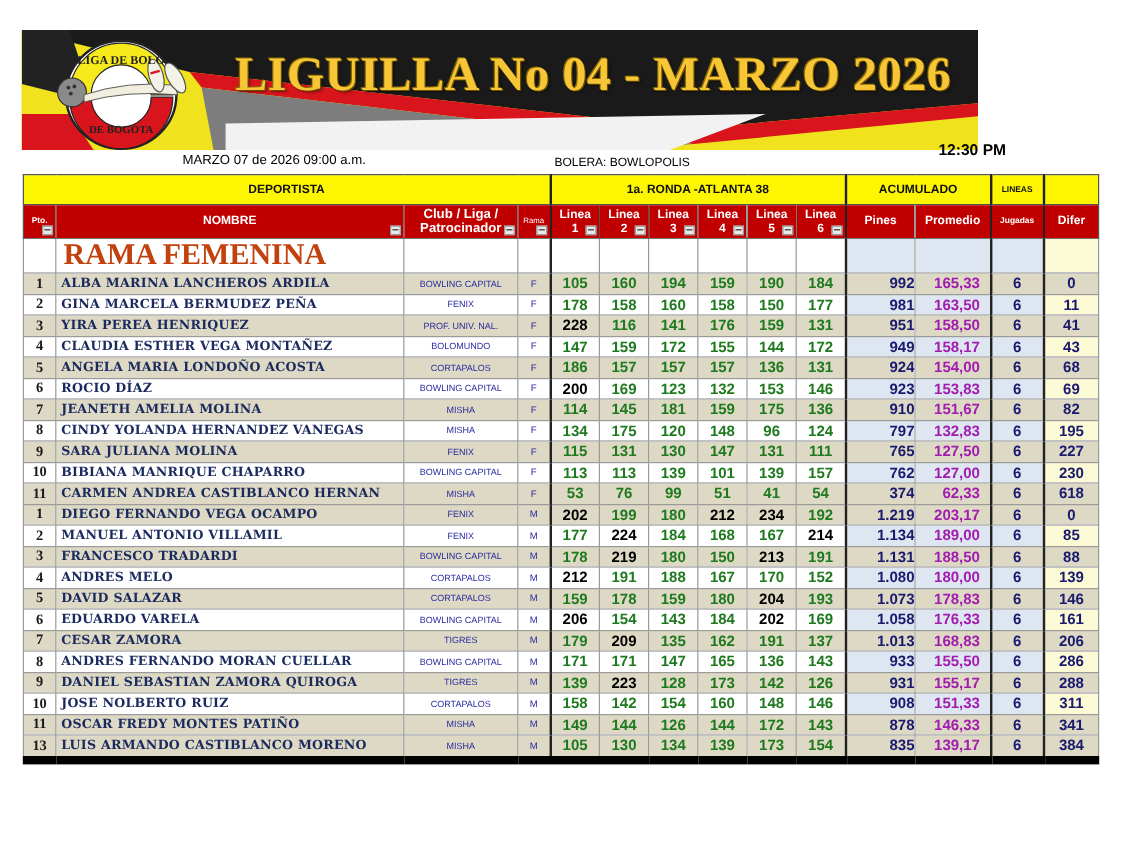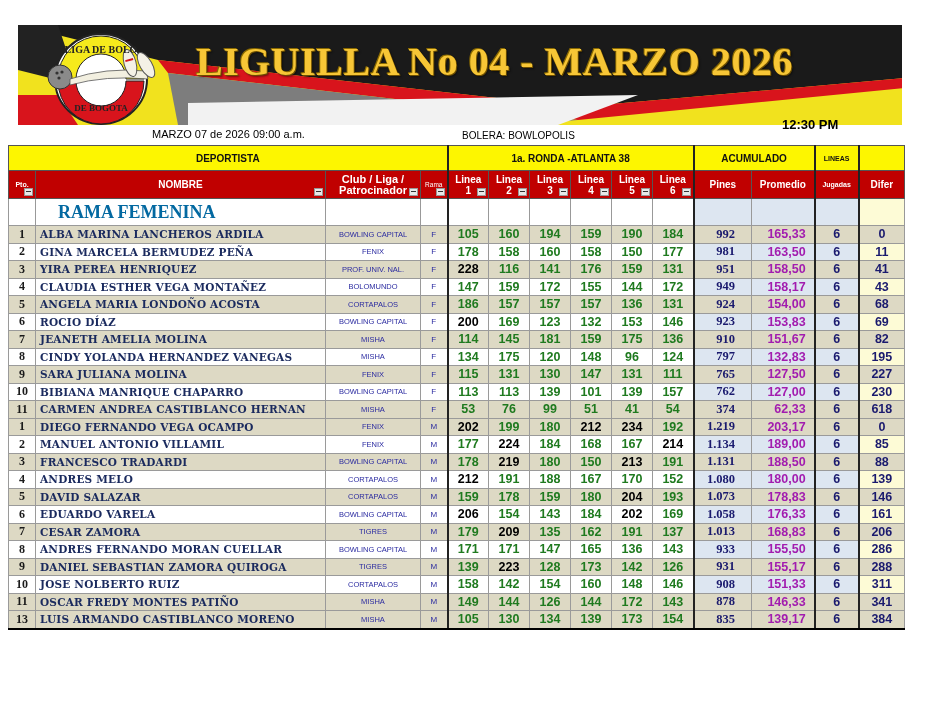--- a/index.html
+++ b/index.html
@@ -1,65 +1,65 @@
 <!DOCTYPE html>
 <html><head>
 <meta charset="utf-8">
 <style>
   html, body { margin:0; padding:0; background:#ffffff; }
   body { width:934px; height:705px; position:relative; overflow:hidden; font-family:"Liberation Sans", sans-serif; }
 
   
-  .banner { position:absolute; left:18px; top:25px; width:884px; height:100px; overflow:hidden; background:#f4e21c; }
+  .banner { position:absolute; left:18px; top:25px; width:797px; height:100px; overflow:hidden; background:#f4e21c; }
   .banner svg.bg { position:absolute; left:0; top:0; }
   .logo { position:absolute; left:28px; top:4px; width:120px; height:96px; }
   .title { position:absolute; left:178px; top:13px; font-family:"Liberation Serif", serif; font-weight:bold; font-size:40px; color:#f7c636;
            letter-spacing:0.5px; text-shadow:1px 1px 0 #6b4d00, -1px -1px 0 #8a6a00, 2px 2px 2px rgba(0,0,0,0.45); white-space:nowrap; }
 
   
   .info { position:absolute; top:128px; font-size:11px; color:#000; white-space:nowrap; }
   .info.date { left:152px; }
   .info.venue { left:462px; font-size:10px; top:130px; }
   .info.time { left:782px; font-weight:bold; font-size:13px; top:117px; }
 
   
-  table.grid { position:absolute; left:8px; top:145px; border-collapse:collapse; table-layout:fixed; width:896px; }
+  table.grid { position:absolute; left:19px; top:145px; border-collapse:collapse; table-layout:fixed; width:896px; }
   table.grid td, table.grid th { border:1px solid #555; padding:0; overflow:hidden; white-space:nowrap; }
   .h1 td { background:#fdf600; height:24px; font-weight:bold; font-size:10px; text-align:center; color:#111; border:1px solid #222; }
   .h1 td.small { font-size:7px; }
   .h2 td { background:#c00000; color:#fff; height:27px; font-weight:bold; text-align:center; font-size:10px; line-height:11px; position:relative; border-color:#888; }
   .h2 td.tiny { font-size:7px; }
   .h2 td .dd { position:absolute; right:2px; bottom:2px; width:7px; height:6px; background:#e8e8e8; border:1px solid #999; }
   .h2 td .dd:after { content:""; position:absolute; left:1px; top:2px; width:5px; height:1px; background:#333; }
   .h2 td.club { font-weight:normal; font-size:11px; }
   .h2 td.rama { font-weight:normal; font-size:6.5px; }
 
   tr.section td { height:26px; background:#fff; border-color:#999; }
-  tr.section td.sname { font-family:"Liberation Serif", serif; font-weight:bold; font-size:18px; color:#0369a1; padding-left:22px; }
+  tr.section td.sname { font-family:"Liberation Serif", serif; font-weight:bold; font-size:25px; color:#c2410c; padding-left:6px; }
   tr.section td.ph { color:#e6e6ee; font-size:7px; text-align:center; }
   tr.section td.acc { background:#dde6f1; }
   tr.section td.dif { background:#fdfbd6; }
 
   tr.row td { height:16.5px; font-size:12.5px; font-weight:bold; border-color:#9a9a9a; }
   tr.row.odd td { background:#ddd9c4; }
   tr.row.even td { background:#ffffff; }
   tr.row td.pos { font-family:"Liberation Serif", serif; font-size:12px; text-align:center; color:#1a1a1a; }
   tr.row td.name { font-family:"DejaVu Serif", serif; font-size:10.5px; color:#1a2a5e; padding-left:4px; letter-spacing:0.2px; }
   tr.row td.club { font-size:7.5px; font-weight:normal; color:#2a2aa0; text-align:center; }
   tr.row td.rama { font-size:8px; font-weight:normal; color:#2a2aa0; text-align:center; }
   tr.row td.ln { text-align:center; color:#1f7a1f; font-size:12.5px; }
   tr.row td.ln.hi { color:#000000; }
-  tr.row td.pines { text-align:right; padding-right:16px; color:#1a1a6e;font-family:Liberation Serif, serif; }
+  tr.row td.pines { text-align:right; padding-right:0; color:#1a1a6e; }
   tr.row td.prom { text-align:right; padding-right:8px; color:#a21caf; }
   tr.row td.jug { text-align:center; color:#1a1a6e; }
   tr.row td.dif { text-align:center; color:#1a1a6e; }
   tr.row.even td.pines, tr.row.even td.prom, tr.row.even td.jug { background:#dde6f1; }
   tr.row.even td.dif { background:#fdfbd6; }
   td.thickL { border-left:2px solid #222 !important; }
-  table.grid tr:last-child td { border-bottom:2px solid #000000; }
+  table.grid tr:last-child td { border-bottom:7px solid #000000; }
 </style>
 </head>
 <body>
 
 <div class="banner">
   <svg class="bg" width="898" height="100" viewBox="0 0 898 100">
     <rect x="0" y="0" width="898" height="100" fill="#f1e21e"></rect>
     <polygon points="0,0 898,0 898,52 560,82 140,35" fill="#1a1a1a"></polygon>
     <polygon points="140,35 560,82 898,52 898,62 560,95 150,48" fill="#d8141c"></polygon>
     <polygon points="150,48 560,95 500,100 160,100" fill="#7d7d7d"></polygon>

